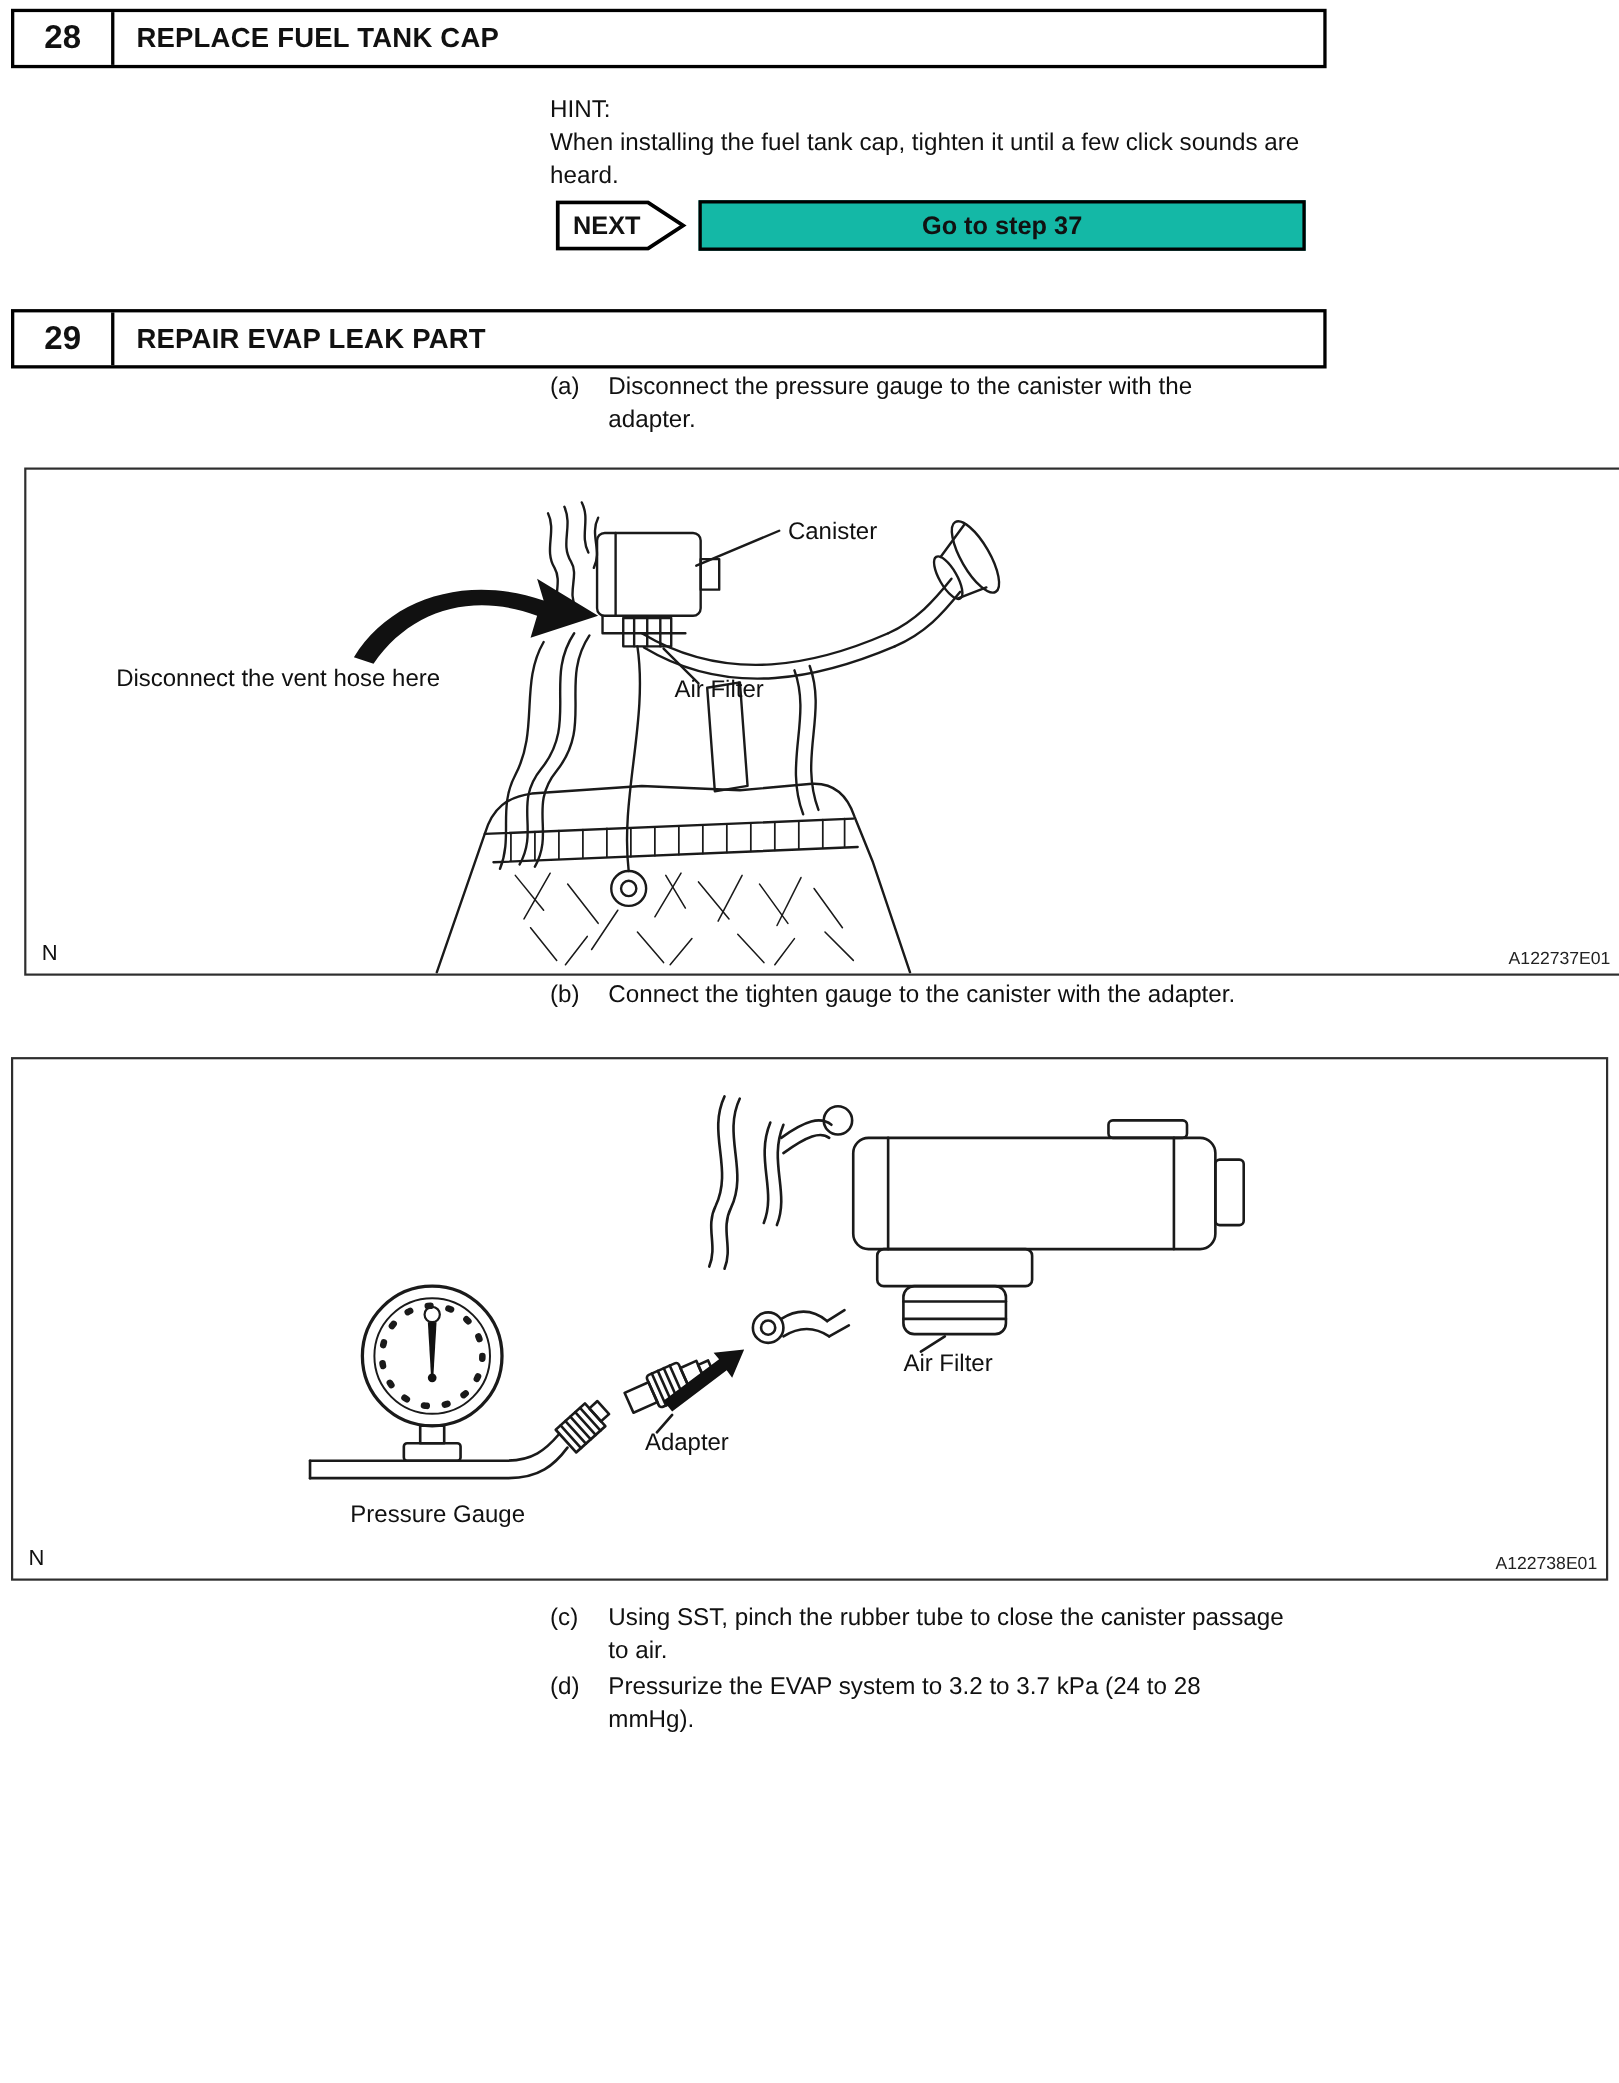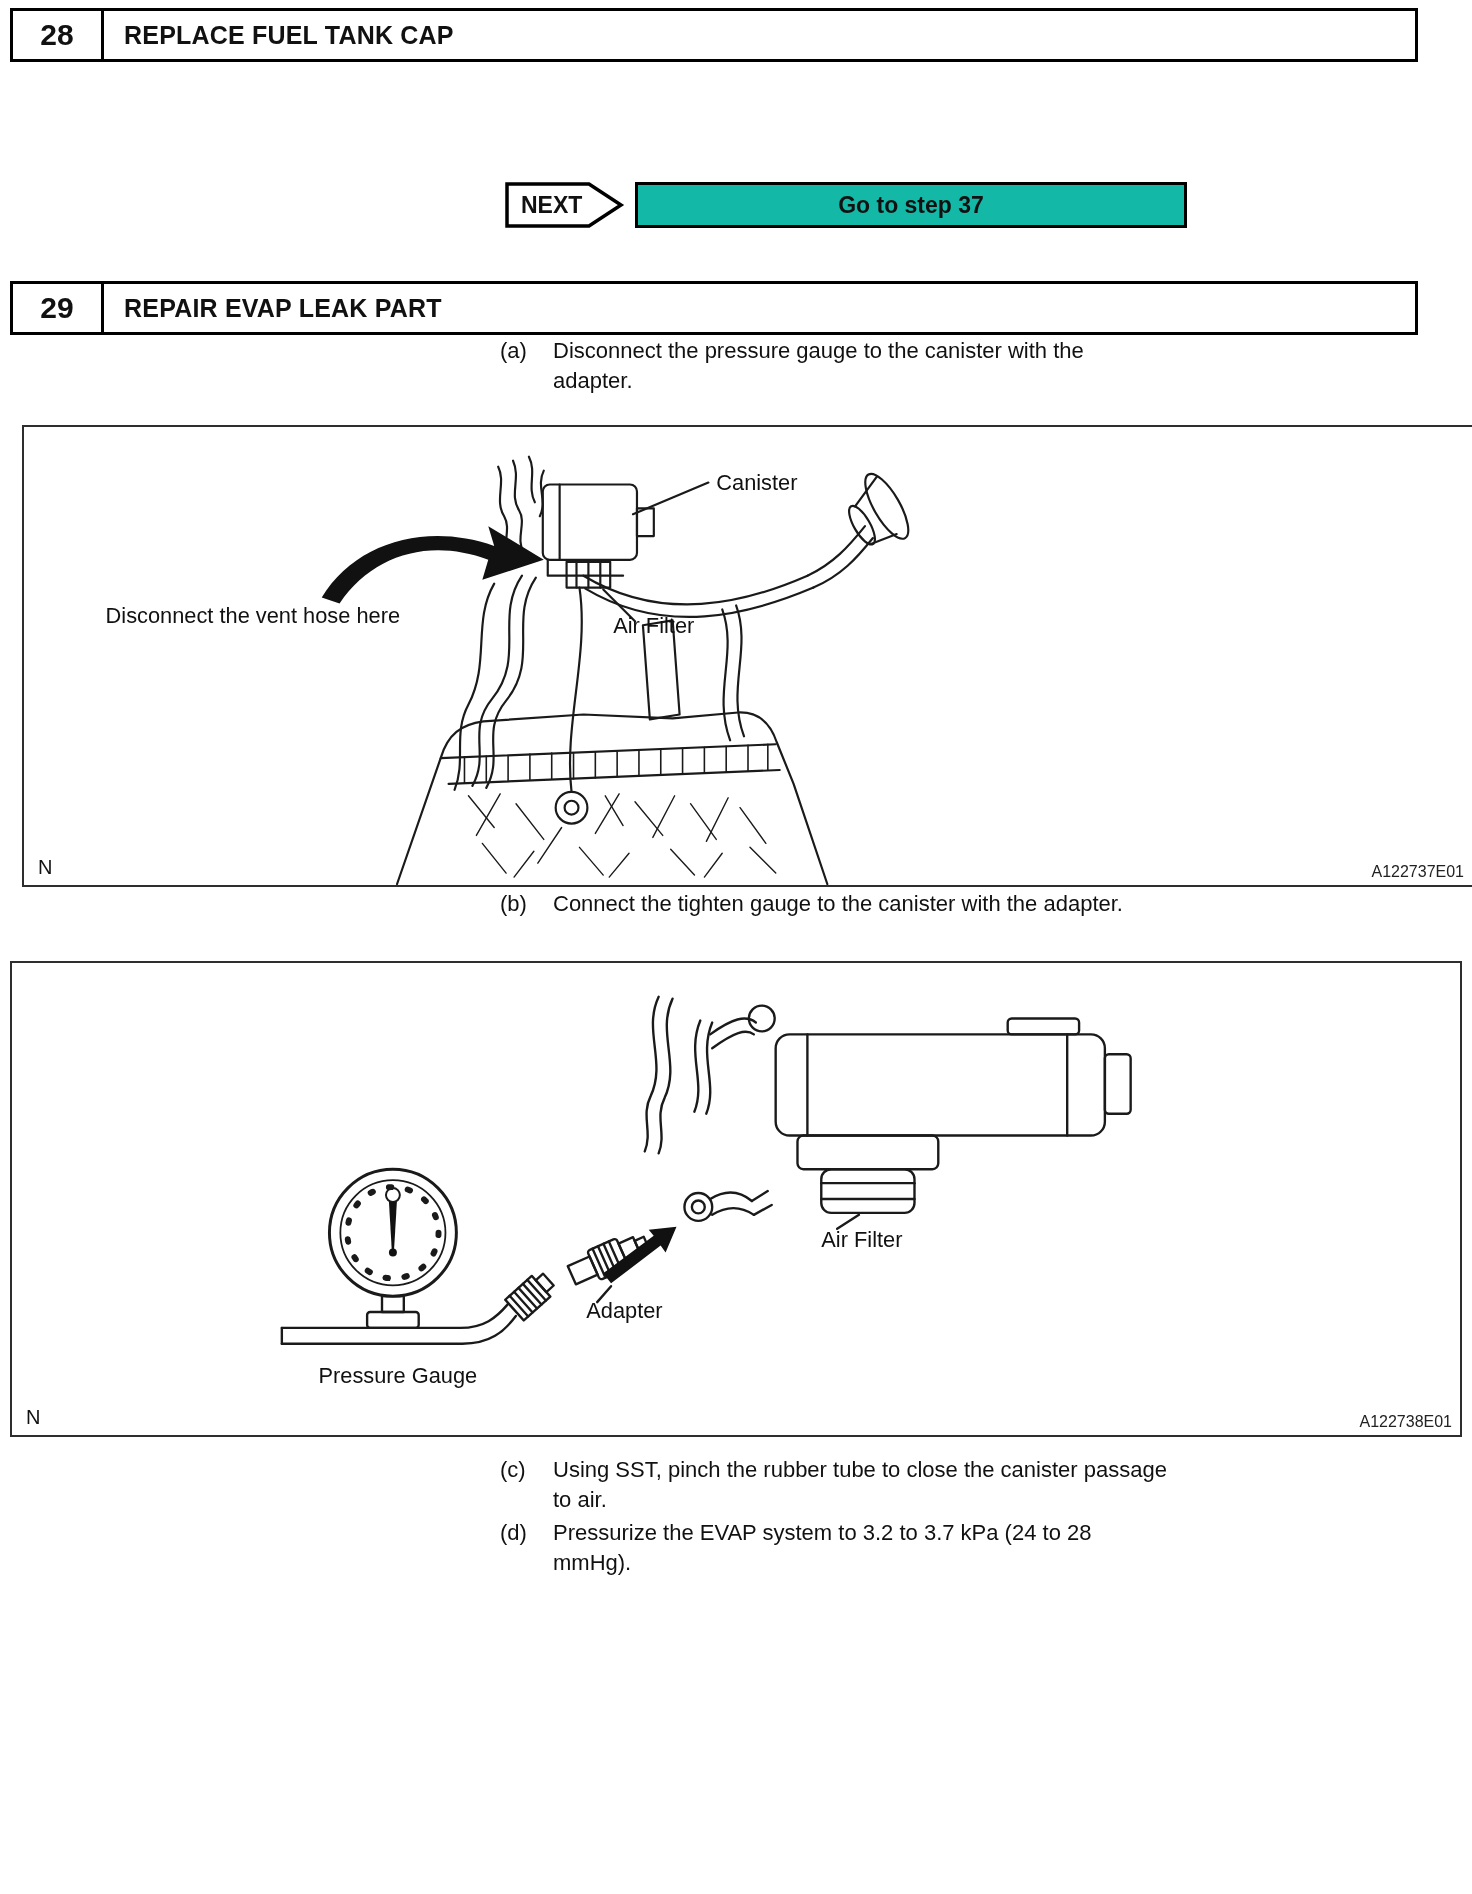--- a/index.html
+++ b/index.html
@@ -2,21 +2,21 @@
 <html><head>
 <meta charset="utf-8">
 <style>
   html,body{margin:0;padding:0;background:#ffffff;}
   .page{
     position:relative;width:1472px;height:1894px;background:#fff;
     font-family:"Liberation Sans",sans-serif;color:#111;overflow:hidden;
   }
   
   .step-header{
-    position:absolute;left:10px;width:1408px;height:54px;
+    position:absolute;left:10px;width:1196px;height:54px;
     border:3px solid #000;box-sizing:border-box;display:flex;align-items:stretch;background:#fff;
   }
   .step-num{
     width:88px;flex:none;border-right:3px solid #000;
     display:flex;align-items:center;justify-content:center;
     font-weight:bold;font-size:30px;
   }
   .step-title{
     flex:1;display:flex;align-items:center;padding-left:20px;
     font-weight:bold;font-size:25px;letter-spacing:.2px;
@@ -50,20 +50,24 @@
 </head>
 <body>
 
 <div class="page">
 
   <section class="step-header" style="top:8px;">
     <div class="step-num">28</div>
     <div class="step-title">REPLACE FUEL TANK CAP</div>
   </section>
 
+  <div class="hint-block" style="left:500px;top:84px;">
+    <div class="hint-label">HINT:</div>
+    <div class="hint-text">When installing the fuel tank cap, tighten it until a few click sounds are heard.</div>
+  </div>
 
   <div class="next-row" style="left:505px;top:182px;">
     <div class="next-arrow">
       <svg viewBox="0 0 120 46">
         <polygon points="2,2 84,2 116,23 84,44 2,44" fill="#fff" stroke="#000" stroke-width="3.5"></polygon>
       </svg>
       <span class="next-label">NEXT</span>
     </div>
     <div class="next-target">Go to step 37</div>
   </div>

